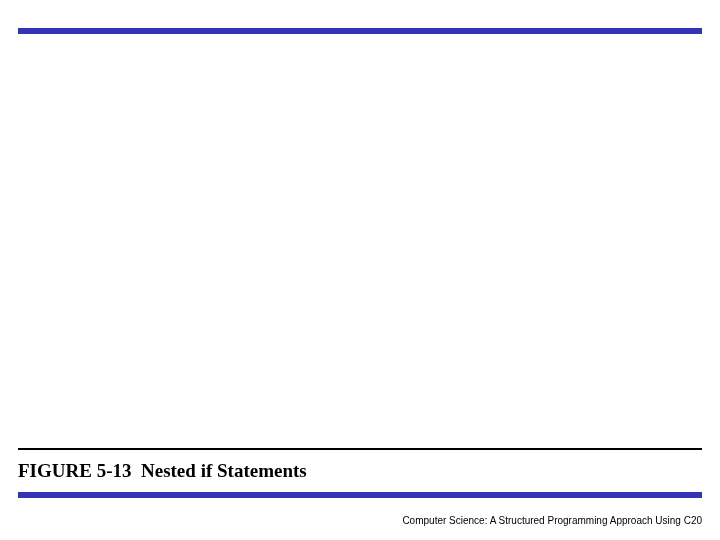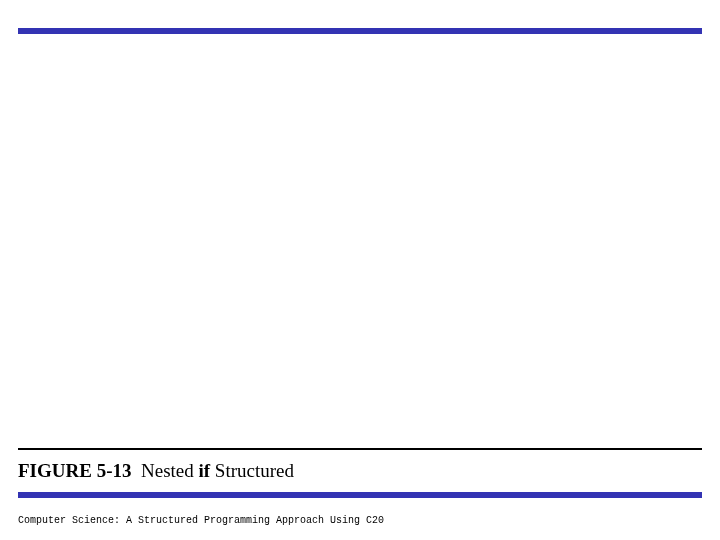--- a/index.html
+++ b/index.html
@@ -41,51 +41,51 @@
     padding: 4px 0 8px 0;
   }
   .caption .fig-label {
     font-weight: bold;
     margin-top: 32px;
   }
   .caption .italic {
     font-weight: bold;
   }
   .caption .title-rest {
-    font-weight: normal;
+    font-weight: bold;
   }
   .thick-rule {
     height: 6px;
     background: #3333b3;
     margin-top: 2px;
   }
   .footer {
     position: absolute;
     left: 18px;
     right: 18px;
     bottom: 14px;
     display: flex;
-    justify-content: flex-start;
+    justify-content: flex-end;
     align-items: baseline;
-    font-family: Liberation Mono, monospace;
+    font-family: Liberation Sans, sans-serif;
     font-size: 10px;
     color: #000000;
   }
 </style>
 </head>
 <body>
 
 <div class="slide">
 
   <div class="top-rule"></div>
 
   <div class="bottom-section">
     <div class="thin-rule"></div>
     <div class="caption">
-      <span class="fig-label">FIGURE 5-13</span><span>&nbsp;&nbsp;</span><span class="title-rest">Nested </span><span class="italic">if</span><span class="title-rest"> Structured</span>
+      <span class="fig-label">FIGURE 5-13</span><span>&nbsp;&nbsp;</span><span class="title-rest">Nested </span><span class="italic">if</span><span class="title-rest"> Statements</span>
     </div>
     <div class="thick-rule"></div>
   </div>
 
   <div class="footer">
     <span>Computer Science: A Structured Programming Approach Using C</span>
     <span>20</span>
   </div>
 
 </div>

